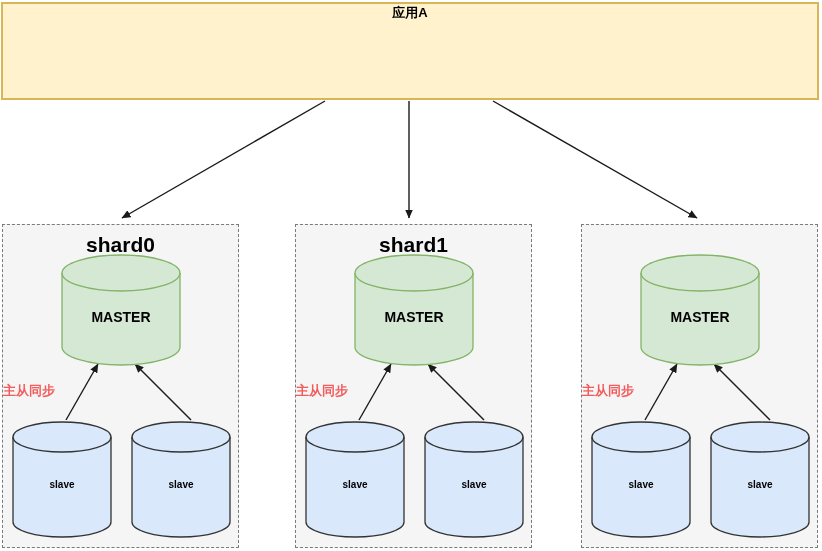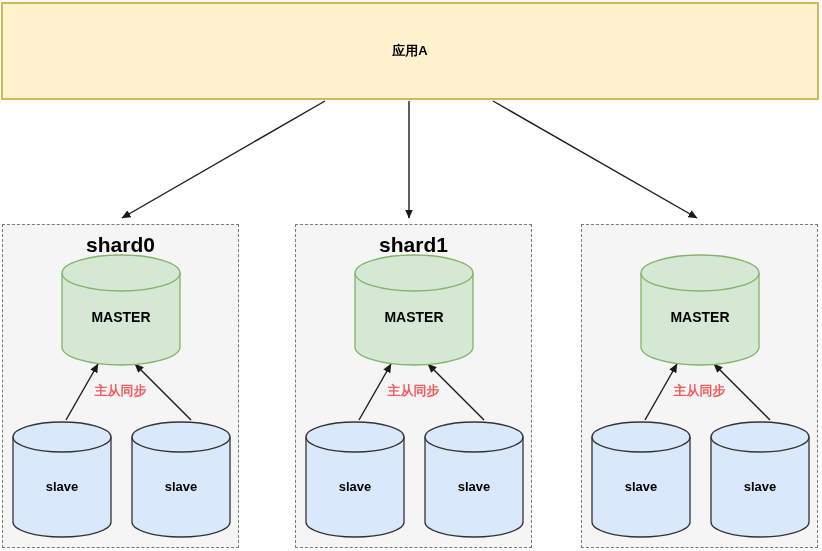--- a/index.html
+++ b/index.html
@@ -8,21 +8,21 @@
     width: 822px; height: 551px; overflow: hidden;
     background: #ffffff; color: #000;
     font-family: "Liberation Sans", "DejaVu Sans", sans-serif;
   }
   #canvas { position: relative; width: 822px; height: 551px; }
 
   
   .app-box {
     position: absolute; left: 1px; top: 2px; width: 818px; height: 98px;
     background: var(--app-fill); border: 2px solid var(--app-border);
-    display: flex; align-items: center; justify-content: center;
+    display: flex; justify-content: center;
     font-size: 13px; font-weight: bold;
   }
 
   
   svg.arrow-layer { position: absolute; pointer-events: none; }
   .top-arrows { left: 0; top: 0; }
   line.arrow-line { stroke: var(--arrow); stroke-width: 1.4; fill: none; }
   .arrowhead { fill: var(--arrow); }
 
   
@@ -47,27 +47,27 @@
     font-weight: bold;
   }
   .master { left: 58px; top: 29px; width: 120px; height: 112px; }
   .master .cyl-label { top: 55px; font-size: 14px; }
   .master .cyl-body, .master .cyl-arc { fill: var(--master-fill); stroke: var(--master-stroke); stroke-width: 1.3; }
   .master .cyl-arc { fill: none; }
 
   .slave { width: 100px; height: 117px; top: 196px; }
   .slave-a { left: 9px; }
   .slave-b { left: 128px; }
-  .slave .cyl-label { top: 58px; font-size: 13px; }
+  .slave .cyl-label { top: 58px; font-size: 10px; }
   .slave .cyl-body, .slave .cyl-arc { fill: var(--slave-fill); stroke: var(--slave-stroke); stroke-width: 1.3; }
   .slave .cyl-arc { fill: none; }
 
   .sync-label {
     position: absolute; top: 157px; left: 0; right: 0;
-    text-align: center; font-size: 13px; font-weight: bold;
+    font-size: 13px; font-weight: bold;
     color: var(--sync-text);
   }
 </style>
 </head>
 <body>
 
 <div id="canvas">
 
   <div class="app-box">
     <span>应用A</span>

